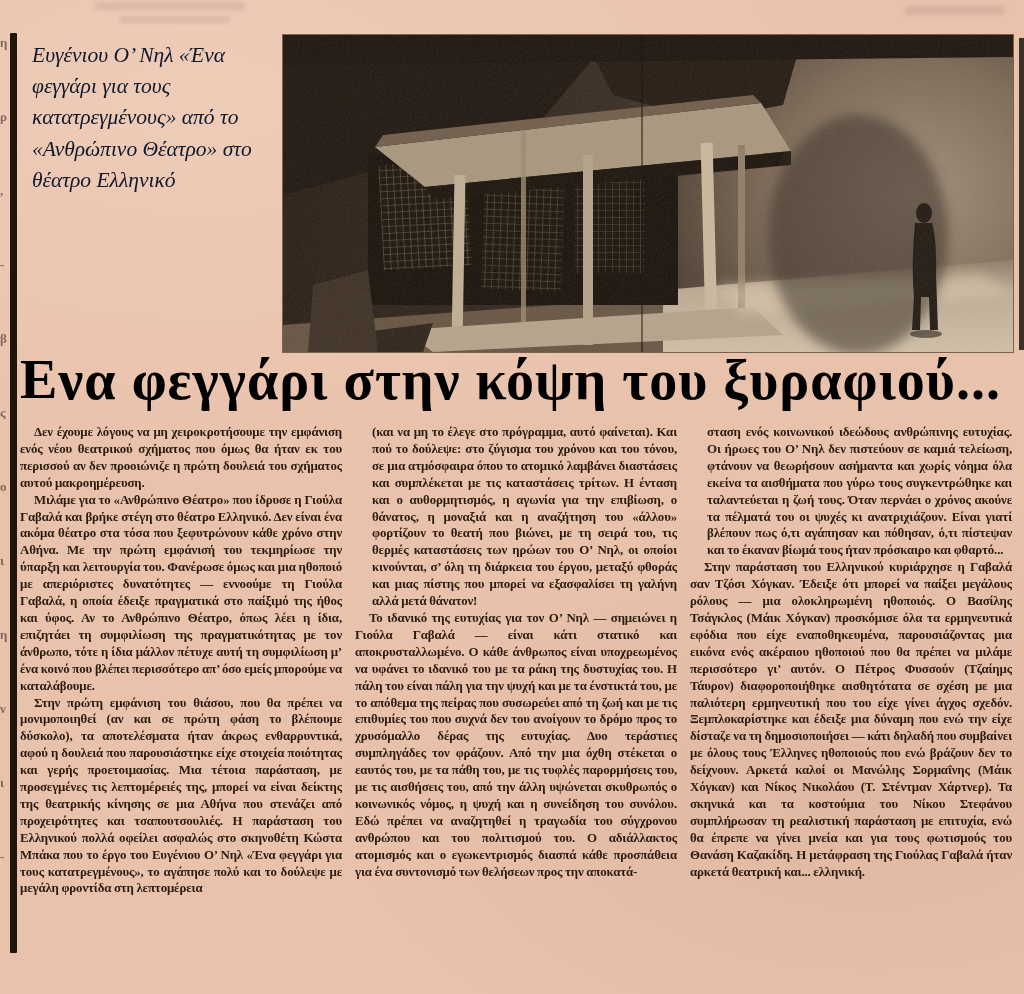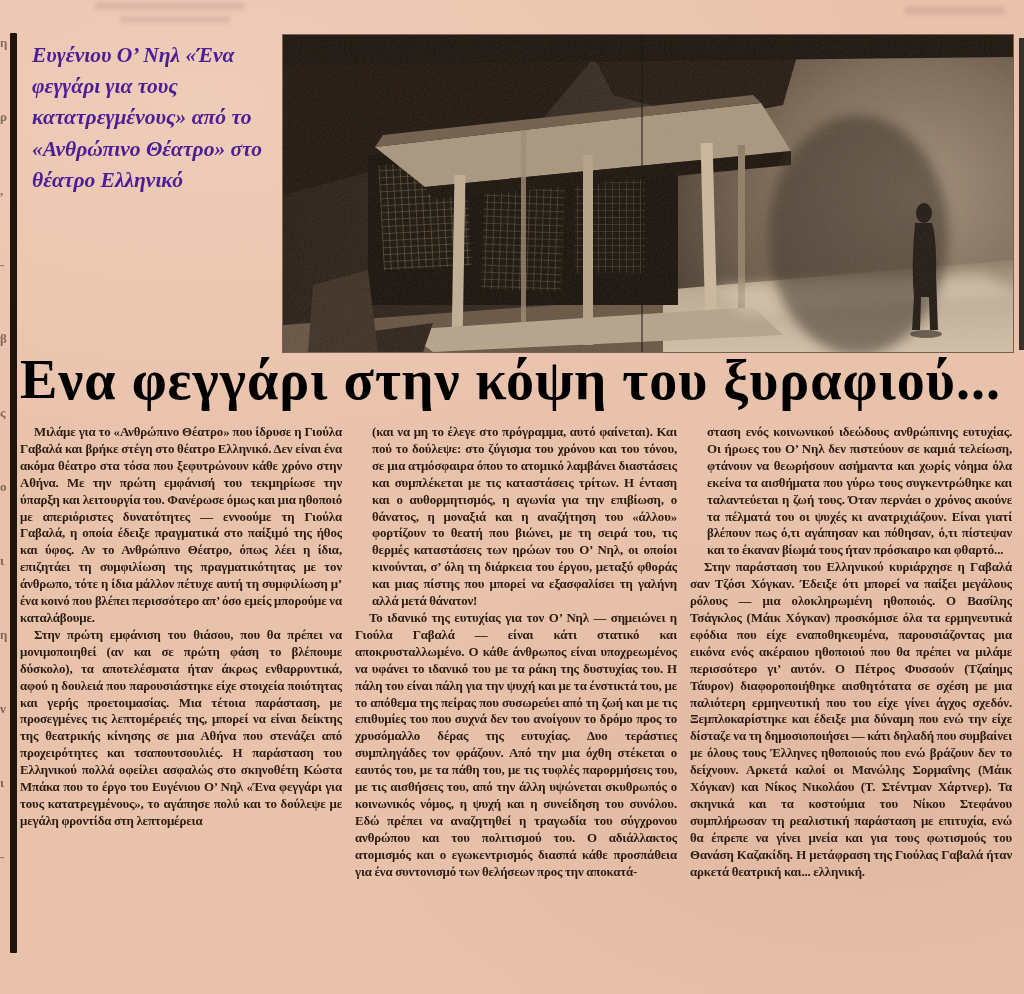--- a/index.html
+++ b/index.html
@@ -20,22 +20,22 @@
   .rule-left{
     position:absolute;left:10px;top:33px;width:7px;height:920px;
     background:#211509;border-radius:1px;
   }
   .bleed{position:absolute;filter:blur(2px);opacity:.14;background:#7a4a56;}
   .bleed.a{left:95px;top:2px;width:150px;height:8px;}
   .bleed.b{left:120px;top:16px;width:110px;height:7px;}
   .bleed.c{left:905px;top:6px;width:100px;height:9px;}
   .kicker{
     position:absolute;left:32px;top:40px;width:250px;
-    font-size:21.5px;line-height:1.45;font-weight:bold;font-style:italic;
-    color:#4c1d95;
+    font-size:21.5px;line-height:1.45;font-weight:normal;font-style:italic;
+    color:#0f172a;
   }
   .photo{
     position:absolute;left:283px;top:35px;width:730px;height:317px;
     background:#2c231c;box-shadow:0 0 0 1px rgba(30,18,8,.55);
   }
   .photo svg{display:block;width:100%;height:100%;}
   .right-strip{
     position:absolute;left:1019px;top:38px;width:5px;height:312px;
     background:#3b3129;
   }
@@ -156,20 +156,21 @@
     <rect width="730" height="317" filter="url(#grain)" opacity="0.5"></rect>
   </svg>
 </div>
 
 <div class="right-strip"></div>
 
 <div class="headline">Ενα φεγγάρι στην κόψη του ξυραφιού...</div>
 
 <div class="columns">
   <div class="col">
+    <p>Δεν έχουμε λόγους να μη χειροκροτήσουμε την εμφάνιση ενός νέου θεατρικού σχήματος που όμως θα ήταν εκ του περισσού αν δεν προοιώνιζε η πρώτη δουλειά του σχήματος αυτού μακροημέρευση.</p>
     <p>Μιλάμε για το «Ανθρώπινο Θέατρο» που ίδρυσε η Γιούλα Γαβαλά και βρήκε στέγη στο θέατρο Ελληνικό. Δεν είναι ένα ακόμα θέατρο στα τόσα που ξεφυτρώνουν κάθε χρόνο στην Αθήνα. Με την πρώτη εμφάνισή του τεκμηρίωσε την ύπαρξη και λειτουργία του. Φανέρωσε όμως και μια ηθοποιό με απεριόριστες δυνατότητες — εννοούμε τη Γιούλα Γαβαλά, η οποία έδειξε πραγματικά στο παίξιμό της ήθος και ύφος. Αν το Ανθρώπινο Θέατρο, όπως λέει η ίδια, επιζητάει τη συμφιλίωση της πραγματικότητας με τον άνθρωπο, τότε η ίδια μάλλον πέτυχε αυτή τη συμφιλίωση μ’ ένα κοινό που βλέπει περισσότερο απ’ όσο εμείς μπορούμε να καταλάβουμε.</p>
     <p>Στην πρώτη εμφάνιση του θιάσου, που θα πρέπει να μονιμοποιηθεί (αν και σε πρώτη φάση το βλέπουμε δύσκολο), τα αποτελέσματα ήταν άκρως ενθαρρυντικά, αφού η δουλειά που παρουσιάστηκε είχε στοιχεία ποιότητας και γερής προετοιμασίας. Μια τέτοια παράσταση, με προσεγμένες τις λεπτομέρειές της, μπορεί να είναι δείκτης της θεατρικής κίνησης σε μια Αθήνα που στενάζει από προχειρότητες και τσαπουτσουλιές. Η παράσταση του Ελληνικού πολλά οφείλει ασφαλώς στο σκηνοθέτη Κώστα Μπάκα που το έργο του Ευγένιου Ο’ Νηλ «Ένα φεγγάρι για τους κατατρεγμένους», το αγάπησε πολύ και το δούλεψε με μεγάλη φροντίδα στη λεπτομέρεια</p>
   </div>
   <div class="col">
     <p class="no-indent">(και να μη το έλεγε στο πρόγραμμα, αυτό φαίνεται). Και πού το δούλεψε: στο ζύγισμα του χρόνου και του τόνου, σε μια ατμόσφαιρα όπου το ατομικό λαμβάνει διαστάσεις και συμπλέκεται με τις καταστάσεις τρίτων. Η ένταση και ο αυθορμητισμός, η αγωνία για την επιβίωση, ο θάνατος, η μοναξιά και η αναζήτηση του «άλλου» φορτίζουν το θεατή που βιώνει, με τη σειρά του, τις θερμές καταστάσεις των ηρώων του Ο’ Νηλ, οι οποίοι κινούνται, σ’ όλη τη διάρκεια του έργου, μεταξύ φθοράς και μιας πίστης που μπορεί να εξασφαλίσει τη γαλήνη αλλά μετά θάνατον!</p>
     <p>Το ιδανικό της ευτυχίας για τον Ο’ Νηλ — σημειώνει η Γιούλα Γαβαλά — είναι κάτι στατικό και αποκρυσταλλωμένο. Ο κάθε άνθρωπος είναι υποχρεωμένος να υφάνει το ιδανικό του με τα ράκη της δυστυχίας του. Η πάλη του είναι πάλη για την ψυχή και με τα ένστικτά του, με το απόθεμα της πείρας που συσωρεύει από τη ζωή και με τις επιθυμίες του που συχνά δεν του ανοίγουν το δρόμο προς το χρυσόμαλλο δέρας της ευτυχίας. Δυο τεράστιες συμπληγάδες τον φράζουν. Από την μια όχθη στέκεται ο εαυτός του, με τα πάθη του, με τις τυφλές παρορμήσεις του, με τις αισθήσεις του, από την άλλη υψώνεται σκυθρωπός ο κοινωνικός νόμος, η ψυχή και η συνείδηση του συνόλου. Εδώ πρέπει να αναζητηθεί η τραγωδία του σύγχρονου ανθρώπου και του πολιτισμού του. Ο αδιάλλακτος ατομισμός και ο εγωκεντρισμός διασπά κάθε προσπάθεια για ένα συντονισμό των θελήσεων προς την αποκατά-</p>
   </div>
   <div class="col">
     <p class="no-indent">σταση ενός κοινωνικού ιδεώδους ανθρώπινης ευτυχίας. Οι ήρωες του Ο’ Νηλ δεν πιστεύουν σε καμιά τελείωση, φτάνουν να θεωρήσουν ασήμαντα και χωρίς νόημα όλα εκείνα τα αισθήματα που γύρω τους συγκεντρώθηκε και ταλαντεύεται η ζωή τους. Όταν περνάει ο χρόνος ακούνε τα πέλματά του οι ψυχές κι ανατριχιάζουν. Είναι γιατί βλέπουν πως ό,τι αγάπησαν και πόθησαν, ό,τι πίστεψαν και το έκαναν βίωμά τους ήταν πρόσκαιρο και φθαρτό...</p>
     <p>Στην παράσταση του Ελληνικού κυριάρχησε η Γαβαλά σαν Τζόσι Χόγκαν. Έδειξε ότι μπορεί να παίξει μεγάλους ρόλους — μια ολοκληρωμένη ηθοποιός. Ο Βασίλης Τσάγκλος (Μάικ Χόγκαν) προσκόμισε όλα τα ερμηνευτικά εφόδια που είχε εναποθηκευμένα, παρουσιάζοντας μια εικόνα ενός ακέραιου ηθοποιού που θα πρέπει να μιλάμε περισσότερο γι’ αυτόν. Ο Πέτρος Φυσσούν (Τζαίημς Τάυρον) διαφοροποιήθηκε αισθητότατα σε σχέση με μια παλιότερη ερμηνευτική που του είχε γίνει άγχος σχεδόν. Ξεμπλοκαρίστηκε και έδειξε μια δύναμη που ενώ την είχε δίσταζε να τη δημοσιοποιήσει — κάτι δηλαδή που συμβαίνει με όλους τους Έλληνες ηθοποιούς που ενώ βράζουν δεν το δείχνουν. Αρκετά καλοί οι Μανώλης Σορμαΐνης (Μάικ Χόγκαν) και Νίκος Νικολάου (Τ. Στέντμαν Χάρτνερ). Τα σκηνικά και τα κοστούμια του Νίκου Στεφάνου συμπλήρωσαν τη ρεαλιστική παράσταση με επιτυχία, ενώ θα έπρεπε να γίνει μνεία και για τους φωτισμούς του Θανάση Καζακίδη. Η μετάφραση της Γιούλας Γαβαλά ήταν αρκετά θεατρική και... ελληνική.</p>

